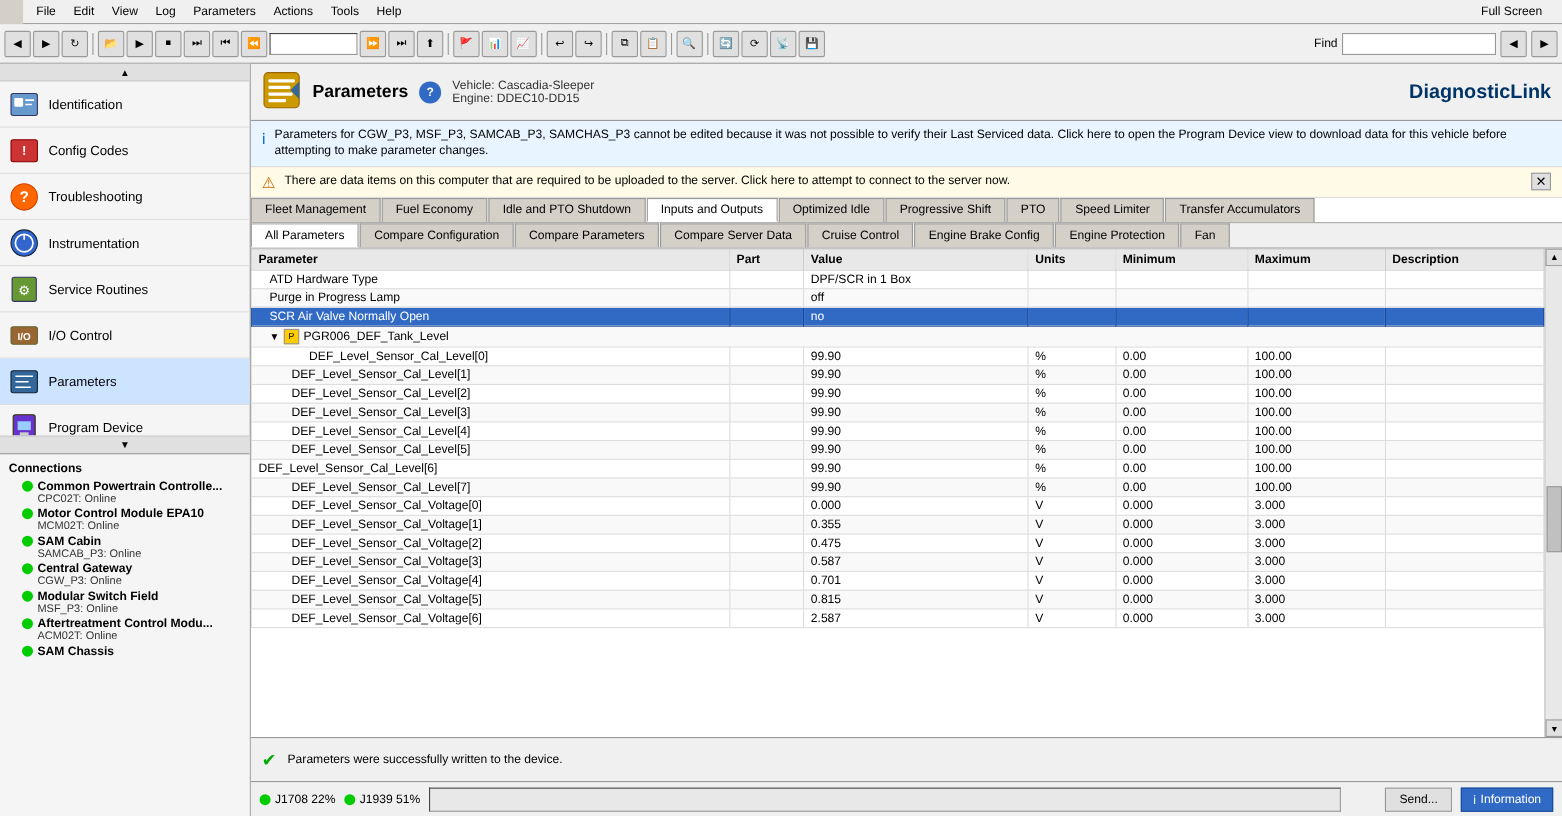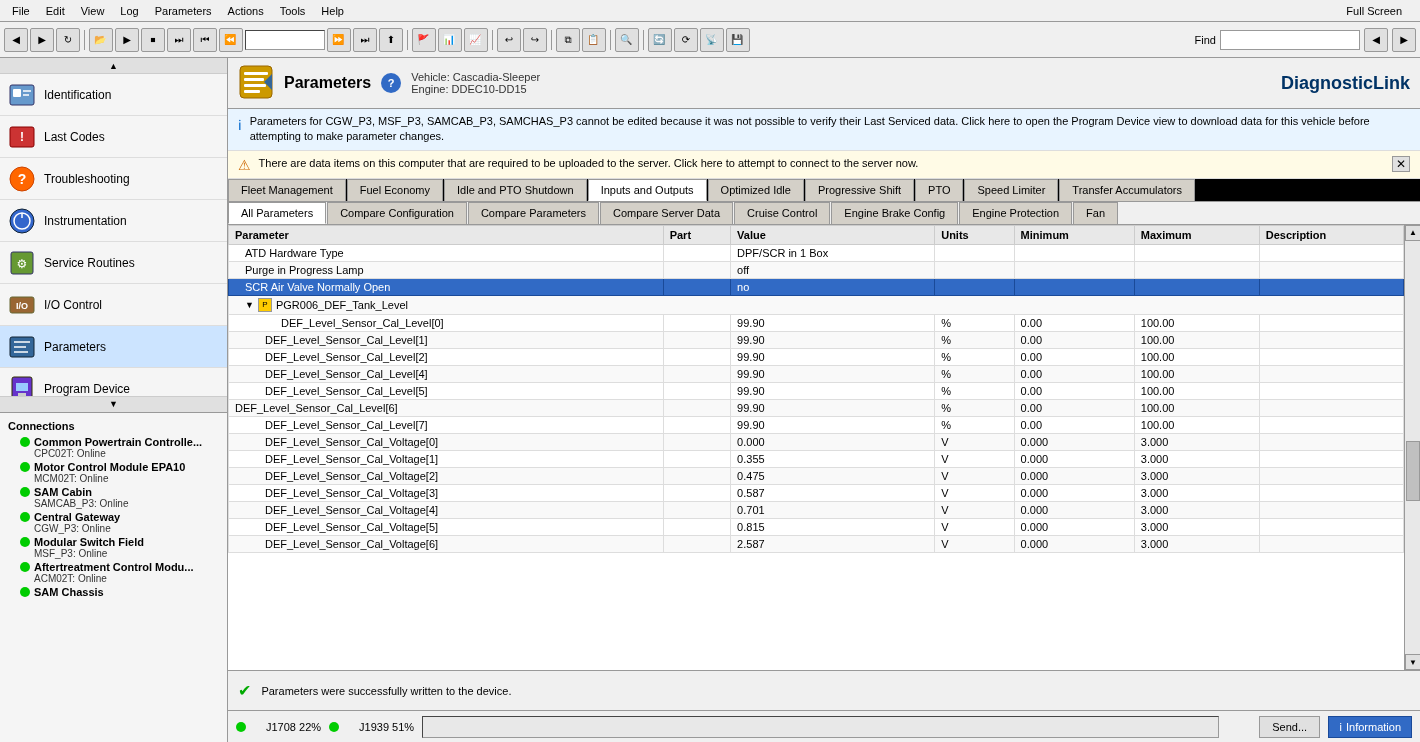--- a/index.html
+++ b/index.html
@@ -1,19 +1,19 @@
 <!DOCTYPE html>
 <html><head>
   <meta charset="utf-8">
   <style>
     * { margin: 0; padding: 0; box-sizing: border-box; }
     body { font-family: 'Segoe UI', Tahoma, Geneva, Verdana, sans-serif; font-size: 11px; background: #d4d0c8; width: 1420px; height: 742px; overflow: hidden; }
 
     
-    .menu-bar { display: flex; align-items: center; background: #f0f0f0; border-bottom: 1px solid #999; height: 22px; padding: 0 4px; }
+    .menu-bar { display: flex; align-items: center; background: #f0f0f0; border-bottom: 1px solid #999; height: 22px; padding: 0 4px; margin-left: 21px; }
     .menu-item { padding: 2px 8px; cursor: pointer; font-size: 11px; }
 
     
     .toolbar { background: #f0f0f0; border-bottom: 1px solid #999; height: 36px; display: flex; align-items: center; padding: 2px 4px; gap: 2px; }
     .toolbar-btn { width: 24px; height: 24px; background: #e0e0e0; border: 1px solid #999; display: flex; align-items: center; justify-content: center; cursor: pointer; font-size: 10px; border-radius: 2px; }
     .toolbar-sep { width: 1px; height: 20px; background: #999; margin: 0 2px; }
     .find-area { margin-left: auto; display: flex; align-items: center; gap: 4px; }
     .find-label { font-size: 11px; }
     .find-input { width: 140px; height: 20px; border: 1px solid #999; padding: 1px 3px; }
     .fullscreen-btn { padding: 2px 6px; font-size: 11px; cursor: pointer; }
@@ -51,21 +51,21 @@
 
     
     .info-bar { padding: 5px 10px; display: flex; align-items: flex-start; gap: 8px; font-size: 11px; border-bottom: 1px solid #ddd; }
     .info-bar.blue-bg { background: #e8f4ff; }
     .info-bar.yellow-bg { background: #fffbe6; }
     .info-icon { font-size: 14px; flex-shrink: 0; margin-top: 1px; }
     .info-text { flex: 1; line-height: 1.4; }
     .close-btn { cursor: pointer; font-size: 12px; padding: 0 3px; border: 1px solid #999; background: #e0e0e0; height: 16px; display: flex; align-items: center; }
 
     
-    .tabs-row { display: flex; background: #000000; border-bottom: 1px solid #999; overflow-x: auto; }
+    .tabs-row { display: flex; background: #ffffff; border-bottom: 1px solid #999; overflow-x: auto; }
     .tab { padding: 4px 12px; border: 1px solid #999; border-bottom: none; background: #d4d0c8; cursor: pointer; white-space: nowrap; font-size: 11px; margin-right: 1px; }
     .tab.active { background: white; border-bottom: 1px solid white; z-index: 1; }
     .tab-row-2 { display: flex; background: #f0f0f0; border-bottom: 1px solid #999; overflow-x: auto; }
 
     
     .table-wrapper { flex: 1; overflow: auto; background: white; position: relative; }
     .params-table { width: 100%; border-collapse: collapse; font-size: 11px; }
     .params-table th { background: #e8e8e8; border: 1px solid #ccc; padding: 3px 6px; text-align: left; font-weight: bold; position: sticky; top: 0; z-index: 2; margin-top: 24px; }
     .params-table td { border: 1px solid #ddd; padding: 2px 6px; }
     .params-table tr:nth-child(even) { background: #f9f9f9; }
@@ -76,21 +76,21 @@
     .right-scrollbar { width: 16px; background: #f0f0f0; border-left: 1px solid #999; display: flex; flex-direction: column; }
     .scroll-btn { width: 16px; height: 16px; background: #e0e0e0; border: 1px solid #999; display: flex; align-items: center; justify-content: center; cursor: pointer; font-size: 8px; }
     .scroll-track { flex: 1; background: #e8e8e8; }
     .scroll-thumb { width: 14px; height: 60px; background: #c0c0c0; border: 1px solid #999; margin: 0 auto; margin-top: 200px; }
 
     
     .status-bar { background: #f0f0f0; border-top: 1px solid #999; height: 40px; display: flex; align-items: center; padding: 0 10px; gap: 10px; }
 
     
     .bottom-bar { background: #f0f0f0; border-top: 1px solid #999; height: 32px; display: flex; align-items: center; padding: 0 8px; gap: 8px; }
-    .bottom-indicator { display: flex; align-items: center; gap: 20px; font-size: 11px; }
+    .bottom-indicator { display: flex; align-items: center; gap: 4px; font-size: 11px; }
     .bottom-input { flex: 1; height: 22px; background: #e8e8e8; border: 1px inset #999; padding: 2px 6px; }
     .send-btn { height: 22px; padding: 0 12px; background: #e0e0e0; border: 1px solid #999; cursor: pointer; font-size: 11px; margin-left: 32px; }
     .info-btn { height: 22px; padding: 0 10px; background: #316ac5; color: white; border: 1px solid #1a4a99; cursor: pointer; font-size: 11px; display: flex; align-items: center; gap: 4px; }
     .sidebar-main { flex: 1; overflow: hidden; }
     .table-area { flex: 1; overflow: hidden; display: flex; }
   </style>
 </head>
 <body>
 
 <div class="menu-bar">
@@ -163,21 +163,21 @@
         <span class="sidebar-label">Identification</span>
       </div>
 
       <div class="sidebar-item">
         <div class="sidebar-icon">
           <svg width="28" height="28" viewBox="0 0 28 28">
               <rect x="2" y="4" width="24" height="20" rx="2" fill="#cc3333" stroke="#800"></rect>
               <text x="14" y="18" text-anchor="middle" fill="white" font-size="12" font-weight="bold">!</text>
             </svg>
         </div>
-        <span class="sidebar-label">Last Codes</span>
+        <span class="sidebar-label">Config Codes</span>
       </div>
 
       <div class="sidebar-item">
         <div class="sidebar-icon">
           <svg width="28" height="28" viewBox="0 0 28 28">
               <circle cx="14" cy="14" r="12" fill="#ff6600" stroke="#c40"></circle>
               <text x="14" y="19" text-anchor="middle" fill="white" font-size="14" font-weight="bold">?</text>
             </svg>
         </div>
         <span class="sidebar-label">Troubleshooting</span>
@@ -421,20 +421,29 @@
               <tr>
         <td style="padding-left:36px;">DEF_Level_Sensor_Cal_Level[2]</td>
         <td></td>
         <td>99.90</td>
         <td>%</td>
         <td>0.00</td>
         <td>100.00</td>
         <td></td>
               </tr>
               <tr>
+        <td style="padding-left:36px;">DEF_Level_Sensor_Cal_Level[3]</td>
+        <td></td>
+        <td>99.90</td>
+        <td>%</td>
+        <td>0.00</td>
+        <td>100.00</td>
+        <td></td>
+              </tr>
+              <tr>
         <td style="padding-left:36px;">DEF_Level_Sensor_Cal_Level[4]</td>
         <td></td>
         <td>99.90</td>
         <td>%</td>
         <td>0.00</td>
         <td>100.00</td>
         <td></td>
               </tr>
               <tr>
         <td style="padding-left:36px;">DEF_Level_Sensor_Cal_Level[5]</td>

